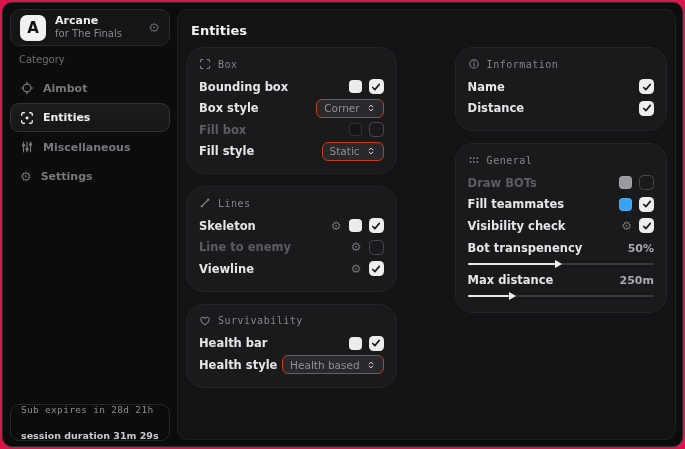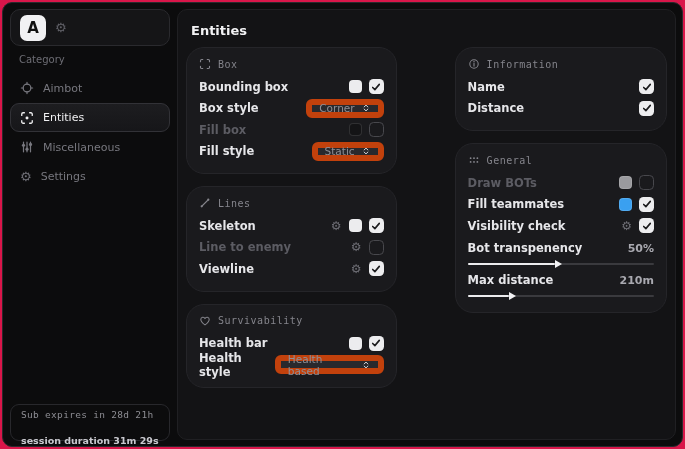--- a/index.html
+++ b/index.html
@@ -22,32 +22,32 @@
     font-weight:bold; font-size:15px;
   }
   .logo-text { flex:1; line-height:1.15; }
   .logo-title { color:#f0f0f2; font-size:11px; font-weight:bold; }
   .logo-sub { color:#88888e; font-size:10px; }
   .glyph { color:#5f5f66; font-size:13px; line-height:1; cursor:default; }
   .cat-label { margin:8px 0 9px 9px; font-size:10px; color:#6d6d74; }
   .nav { display:flex; flex-direction:column; }
   .nav-item {
     display:flex; align-items:center; gap:9px; height:28px; padding:0 9px;
-    color:#77777e; font-size:11px; font-weight:400; border:1px solid transparent;
+    color:#77777e; font-size:11px; font-weight:700; border:1px solid transparent;
     border-radius:9px; margin-bottom:1px;
   }
   .nav-item.active {
     color:#f0f0f2; background:linear-gradient(180deg,#1d1d20,#161619);
     border:1px solid #323237; height:29px;
   }
   .nav-item svg { flex:0 0 auto; }
   .sub-card {
     position:absolute; left:7px; right:7px; bottom:5px; height:37px;
     border:1px solid #28282c; border-radius:9px; padding:4px 10px;
-    display:flex; flex-direction:column; justify-content:space-between; gap:15px;
+    display:flex; flex-direction:column; justify-content:center; gap:15px;
   }
   .sub-line1 { font-family:"DejaVu Sans Mono","Liberation Mono",monospace; font-size:9.5px; color:#8d8d93; letter-spacing:0.3px; }
   .sub-line2 { font-size:9.5px; font-weight:bold; color:#c9c9cf; }
   
   .panel {
     flex:1; margin:6px 6px 6px 0; background:#131315; border:1px solid #202023;
     border-radius:10px; overflow:hidden;
   }
   .page-title { margin:13px 0 0 13px; font-size:13px; font-weight:bold; color:#f2f2f4; }
   .cols { display:flex; gap:12px; margin-top:9px; padding:0 8px; }
@@ -68,21 +68,21 @@
   .ctrls { display:flex; align-items:center; gap:7px; }
   .swatch { width:13px; height:13px; border-radius:4px; border:1px solid rgba(255,255,255,0.12); }
   .checkbox {
     width:15px; height:15px; border-radius:4.5px; display:flex;
     align-items:center; justify-content:center;
   }
   .checkbox.checked { background:#ededef; }
   .checkbox.unchecked { border:1.5px solid #48484d; background:transparent; }
   .dropdown {
     display:flex; align-items:center; gap:6px; height:19px; padding:0 7px;
-    background:#29292d; border:6px solid #c2410c; border-radius:6px;
+    background:#29292d; border:1px solid #c2410c; border-radius:6px;
     font-size:10.5px; color:#909097; cursor:default;
   }
   .dropdown .chev { color:#d3d3d8; display:flex; }
   .slider-group { margin-top:2px; }
   .row.slim { height:19px; }
   .row .val { font-size:11px; font-weight:600; color:#a9a9b0; }
   .slider { position:relative; height:10px; display:flex; align-items:center; margin-top:1px; }
   .slider .track { position:absolute; left:0; right:0; height:2px; background:#3a3a3e; border-radius:2px; }
   .slider .fill { position:absolute; left:0; height:2px; background:#ececee; border-radius:2px; }
   .slider .thumb {
@@ -147,20 +147,24 @@
 </svg>
 
 <div class="stage">
   <div class="window">
 
     <aside class="sidebar">
       <div class="logo-card">
         <div class="logo-badge">
           <span>A</span>
         </div>
+        <div class="logo-text">
+          <div class="logo-title">Arcane</div>
+          <div class="logo-sub">for The Finals</div>
+        </div>
         <span class="glyph">⚙</span>
       </div>
 
       <div class="cat-label">Category</div>
 
       <nav class="nav">
         <div class="nav-item">
           <svg class="icon14" viewBox="0 0 16 16">
               <use href="#i-crosshair"></use>
             </svg>
@@ -390,21 +394,21 @@
                 <div class="track"></div>
                 <div class="fill" style="width: 47%;">
                   <span class="thumb"></span>
                 </div>
               </div>
             </div>
 
             <div class="slider-group">
               <div class="row slim">
                 <span class="lbl">Max distance</span>
-                <span class="val">210m</span>
+                <span class="val">250m</span>
               </div>
               <div class="slider">
                 <div class="track"></div>
                 <div class="fill" style="width: 22%;">
                   <span class="thumb"></span>
                 </div>
               </div>
             </div>
           </section>
         </div>

